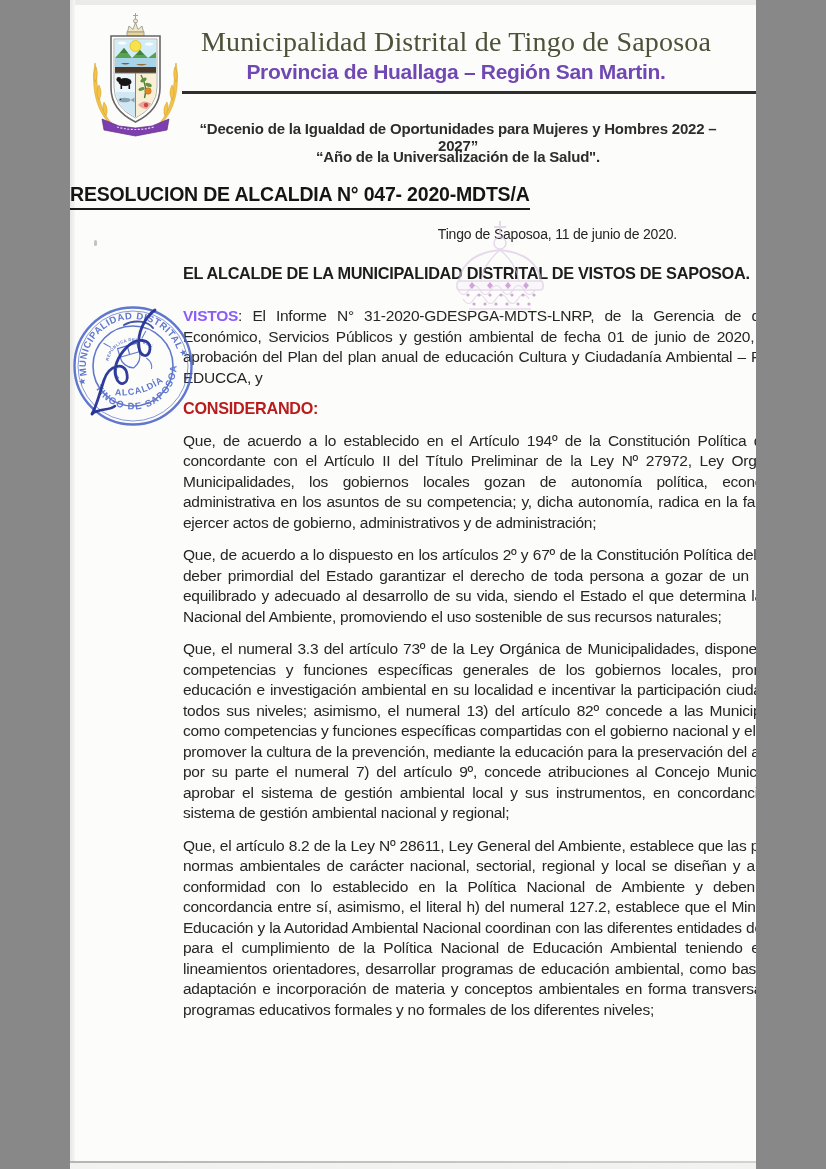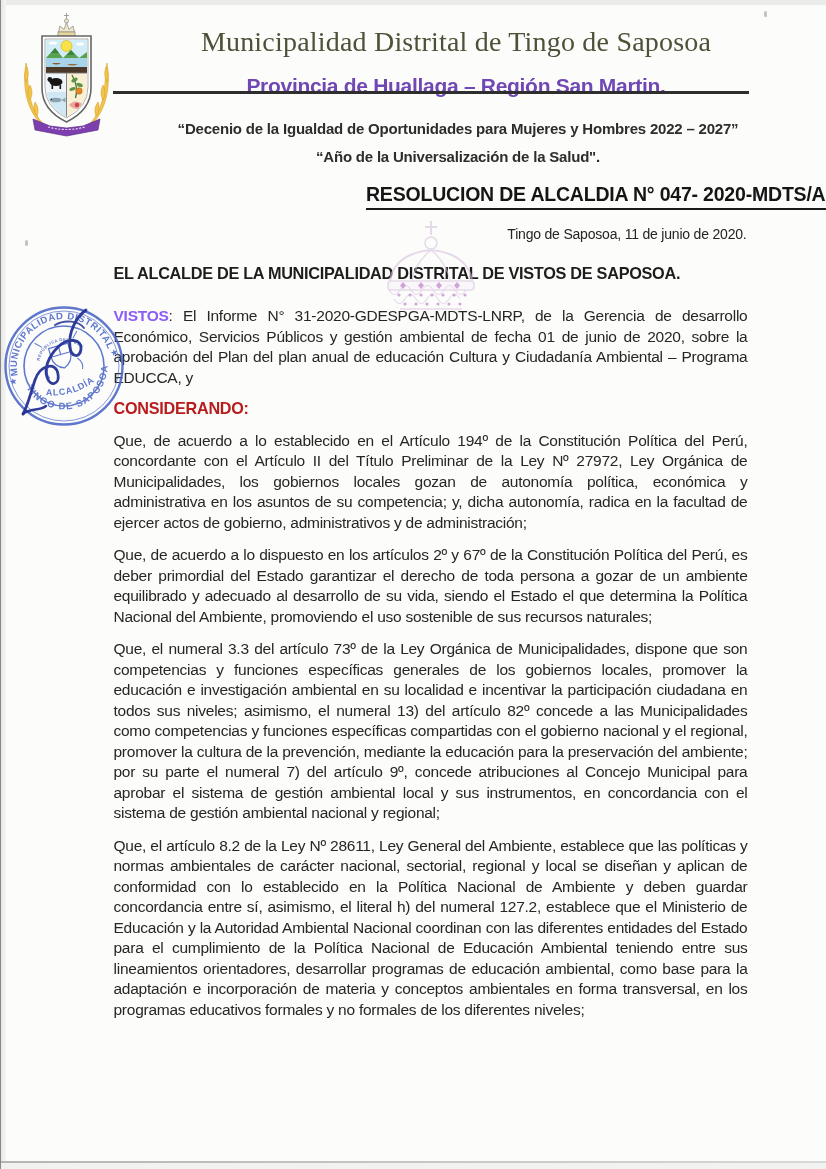--- a/index.html
+++ b/index.html
@@ -1,18 +1,18 @@
 <!DOCTYPE html>
 <html><head>
 <meta charset="utf-8">
 <style>
   html, body { margin: 0; padding: 0; background: #888; }
   .page {
     position: relative;
-    width: 825px; height: 1169px;
+    width: 686px; height: 1169px;
     margin: 0 auto;
     background: #fcfcfa;
     overflow: hidden;
     font-family: "Liberation Sans", sans-serif;
     color: #262626;
   }
   
   .scan-top-edge { position:absolute; left:0; top:0; width:826px; height:5px; background:#ebebe9; }
   .scan-left-edge { position:absolute; left:0; top:0; width:5px; height:1169px; background:linear-gradient(to right,#e7e7e5,#f6f6f4); }
   .scan-bottom-line { position:absolute; left:0; top:1161px; width:826px; height:2px; background:linear-gradient(to right,#b5b5b3,#d8d8d6); }
@@ -22,29 +22,29 @@
   
   .coat-of-arms { position:absolute; left:14px; top:5px; width:103px; height:140px; }
   .header-text { position:absolute; left:122px; right:36px; top:26px; text-align:center; }
   .org-name {
     font-family: "Liberation Serif", serif;
     font-size: 28px; line-height: 32px;
     color: #4c5138; letter-spacing: 0.2px;
   }
   .org-subtitle {
     font-size: 21px; line-height: 25px; font-weight: bold;
-    color: #7048b4; letter-spacing: -0.3px; margin-top: 15px;
+    color: #7048b4; letter-spacing: -0.3px; margin-top: 1px;
   }
   .header-rule { position:absolute; left:112px; top:91px; width:636px; height:3px; background:#2e2e2e; }
 
   .motto { position:absolute; left:120px; right:30px; text-align:center; font-weight:bold; font-size:15px; color:#2d2d2d; letter-spacing:-0.2px; }
   .motto-1 { top:120px; }
   .motto-2 { top:148px; }
 
-  .resolution-title-wrap { position:absolute; left:0; right:0; top:183px; text-align:right; }
+  .resolution-title-wrap { position:absolute; left:0; right:0; top:183px; text-align:left; }
   .resolution-title {
     display:inline-block; font-weight:bold; font-size:19.5px; color:#151515;
     letter-spacing:-0.2px; border-bottom:2.5px solid #1a1a1a; padding-bottom:2px;
   }
   .dateline { position:absolute; right:79px; top:226px; font-size:14px; color:#242424; letter-spacing:-0.2px; }
   .addressee { position:absolute; left:113px; top:264px; font-size:16.3px; font-weight:bold; color:#1d1d1d; letter-spacing:-0.3px; }
 
   .content {
     position:absolute; left:113px; top:306px; width:634px;
     font-size:15.5px; line-height:20.5px; letter-spacing:-0.25px;

